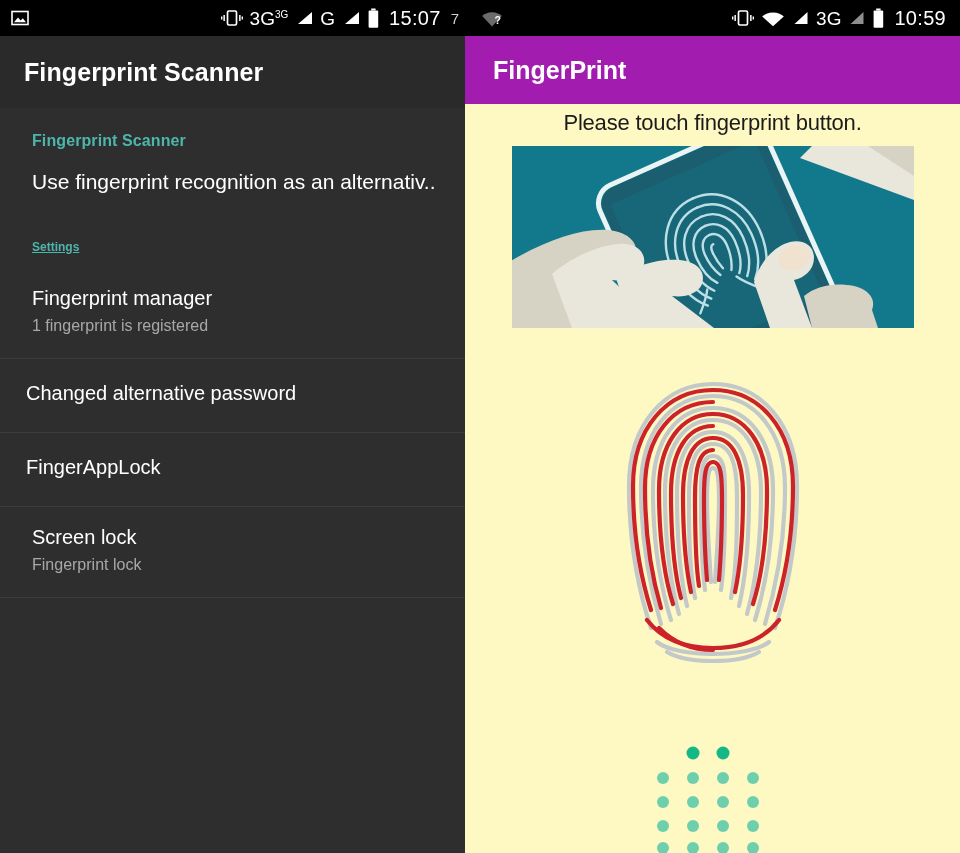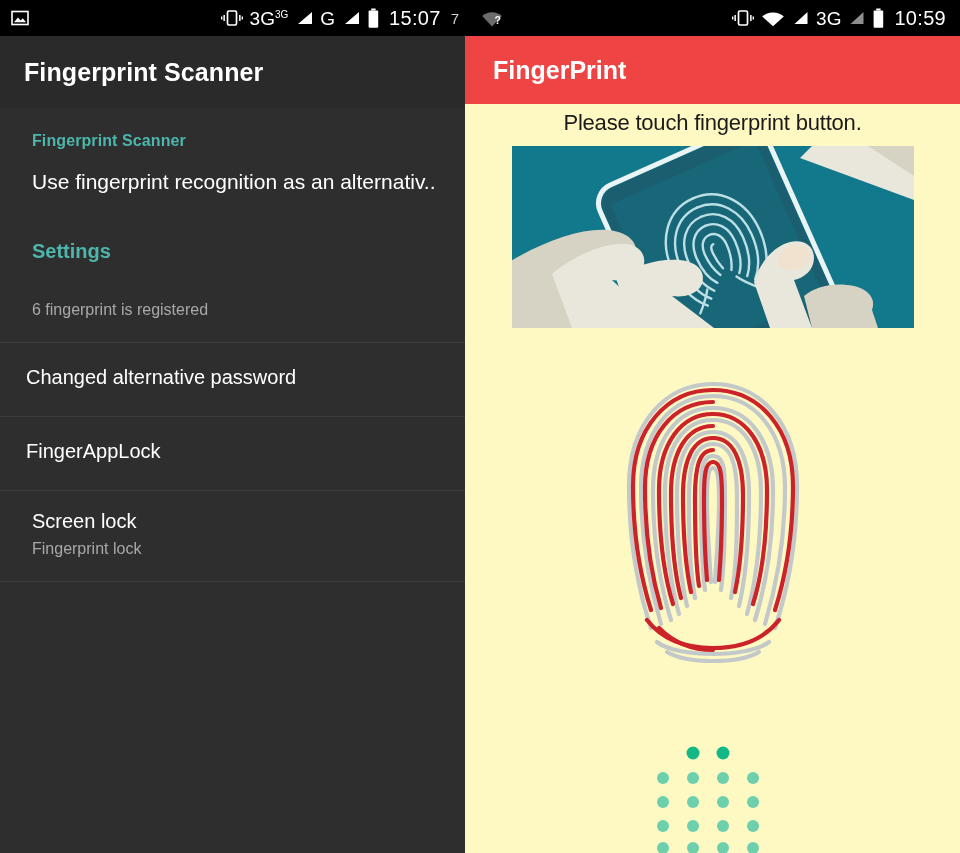--- a/index.html
+++ b/index.html
@@ -109,23 +109,24 @@
   .section-desc {
     color: #ffffff;
     font-size: 21px;
     font-weight: 400;
     padding: 20px 32px 28px 32px;
     white-space: nowrap;
     overflow: hidden;
   }
   .settings-head {
     color: #4db6ac;
-    font-size: 20px;
+    font-size: 12px;
     font-weight: 700;
     padding: 18px 32px 0 32px;
+    text-decoration: underline;
   }
   .list {
     margin-top: 14px;
   }
   .list-item {
     padding: 16px 32px 18px 32px;
     border-bottom: 1px solid #3c3c3c;
     box-sizing: border-box;
   }
   .list-item .primary {
@@ -156,21 +157,21 @@
   .statusbar-right {
     height: 36px;
     background: #000000;
     display: flex;
     align-items: center;
     padding: 0 14px 0 16px;
     box-sizing: border-box;
   }
   .appbar-right {
     height: 68px;
-    background: #ef4444;
+    background: #a21caf;
     display: flex;
     align-items: center;
     padding: 0 28px;
     box-sizing: border-box;
   }
   .appbar-right .title {
     color: #ffffff;
     font-size: 25px;
     font-weight: 700;
   }
@@ -275,21 +276,22 @@
 
     <div class="left-body">
       <div class="section-head">Fingerprint Scanner</div>
       <div class="section-desc">Use fingerprint recognition as an alternativ..</div>
 
       <div class="settings-head">Settings</div>
 
       <div class="list">
 
         <div class="list-item tall">
-          <div class="secondary">6 fingerprint is registered</div>
+          <div class="primary">Fingerprint manager</div>
+          <div class="secondary">1 fingerprint is registered</div>
         </div>
 
         <div class="list-item single">
           <div class="primary">Changed alternative password</div>
         </div>
 
         <div class="list-item single">
           <div class="primary">FingerAppLock</div>
         </div>
 

